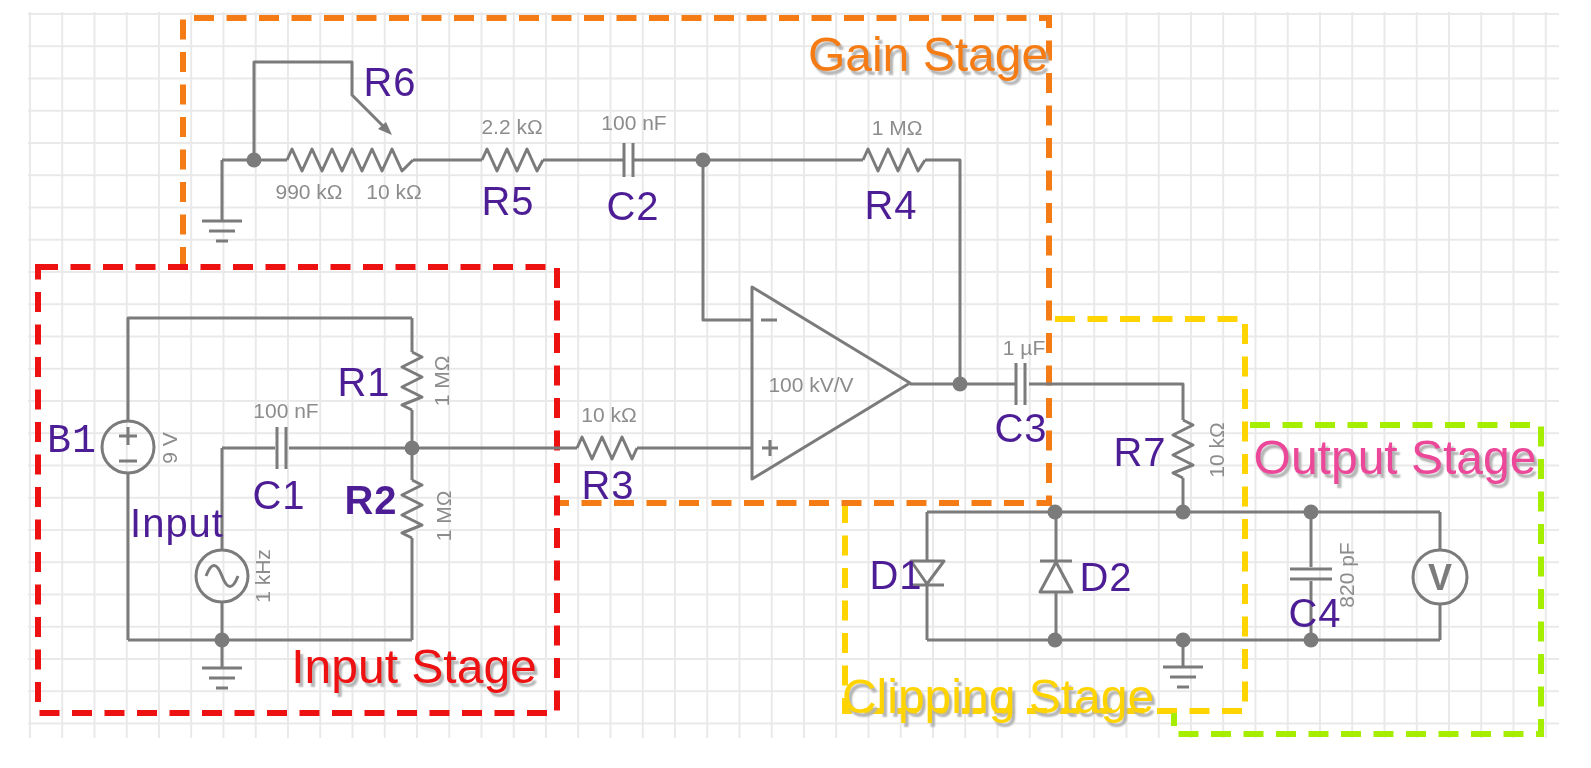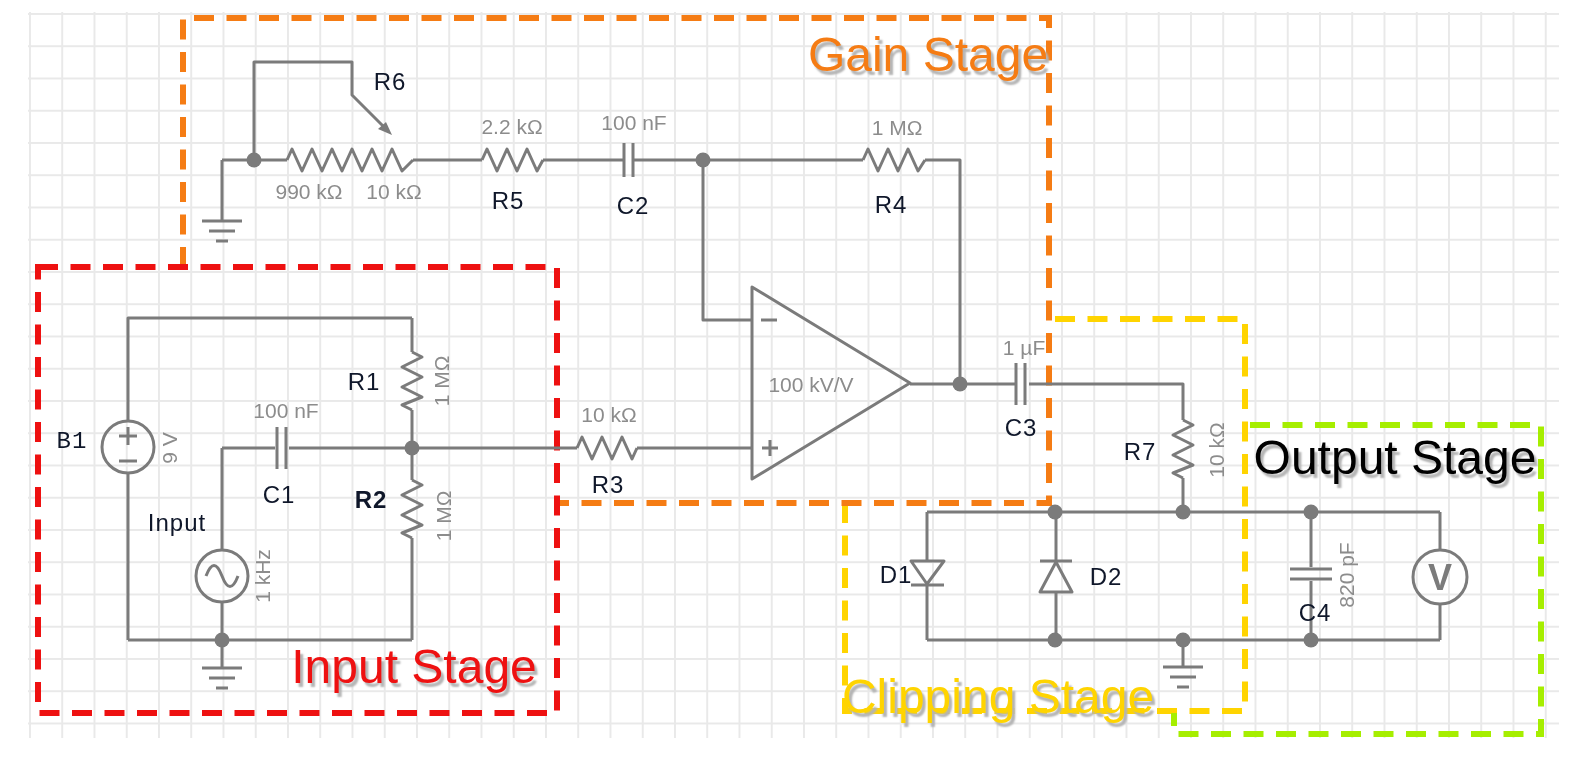--- a/index.html
+++ b/index.html
@@ -14,21 +14,21 @@
       linear-gradient(to bottom,#e9e9e9 2px,transparent 2px);
     background-size:32.25px 32.25px;
     background-position:1px 1px;
   }
   svg.layer{position:absolute;left:0;top:0;}
   .lbl{
     position:absolute;transform:translate(-50%,-50%);
     white-space:nowrap;line-height:1;z-index:5;
   }
   .rot{transform:translate(-50%,-50%) rotate(-90deg);}
-  .nm{font-size:24px;color:#0f172a;letter-spacing:1px;}
+  .nm{font-size:40px;color:#4c1d95;letter-spacing:1px;}
   .val{font-size:21px;color:#8c8c8c;}
   .stage{
     font-size:48px;font-weight:400;letter-spacing:0px;
     text-shadow:3px 4px 2px #b4b4b4;z-index:6;
   }
 </style>
 </head>
 <body>
 
 <div class="canvas">
@@ -157,14 +157,14 @@
   <div class="lbl val" style="left:609px;top:414px;">10 kΩ</div>
   <div class="lbl nm" style="left:608px;top:485px;">R3</div>
   <div class="lbl nm" style="left:896px;top:575px;">D1</div>
   <div class="lbl nm" style="left:1106px;top:577px;">D2</div>
   <div class="lbl nm" style="left:1281px;top:613px;margin-left:34px;">C4</div>
   <div class="lbl val rot" style="left:1346px;top:575px;">820 pF</div>
 
   <div class="lbl stage" style="left: 928px; top: 55px; color: rgb(245, 124, 20);">Gain Stage</div>
   <div class="lbl stage" style="left: 414px; top: 667px; color: rgb(238, 17, 17);">Input Stage</div>
   <div class="lbl stage" style="left: 998px; top: 677px; color: rgb(255, 212, 0); margin-top: 20px;">Clipping Stage</div>
-  <div class="lbl stage" style="left: 1395px; top: 458px; color: #000000;">Output Stage</div>
+  <div class="lbl stage" style="left: 1395px; top: 458px; color: #ec4899;">Output Stage</div>
 </div>
 
 </body></html>

